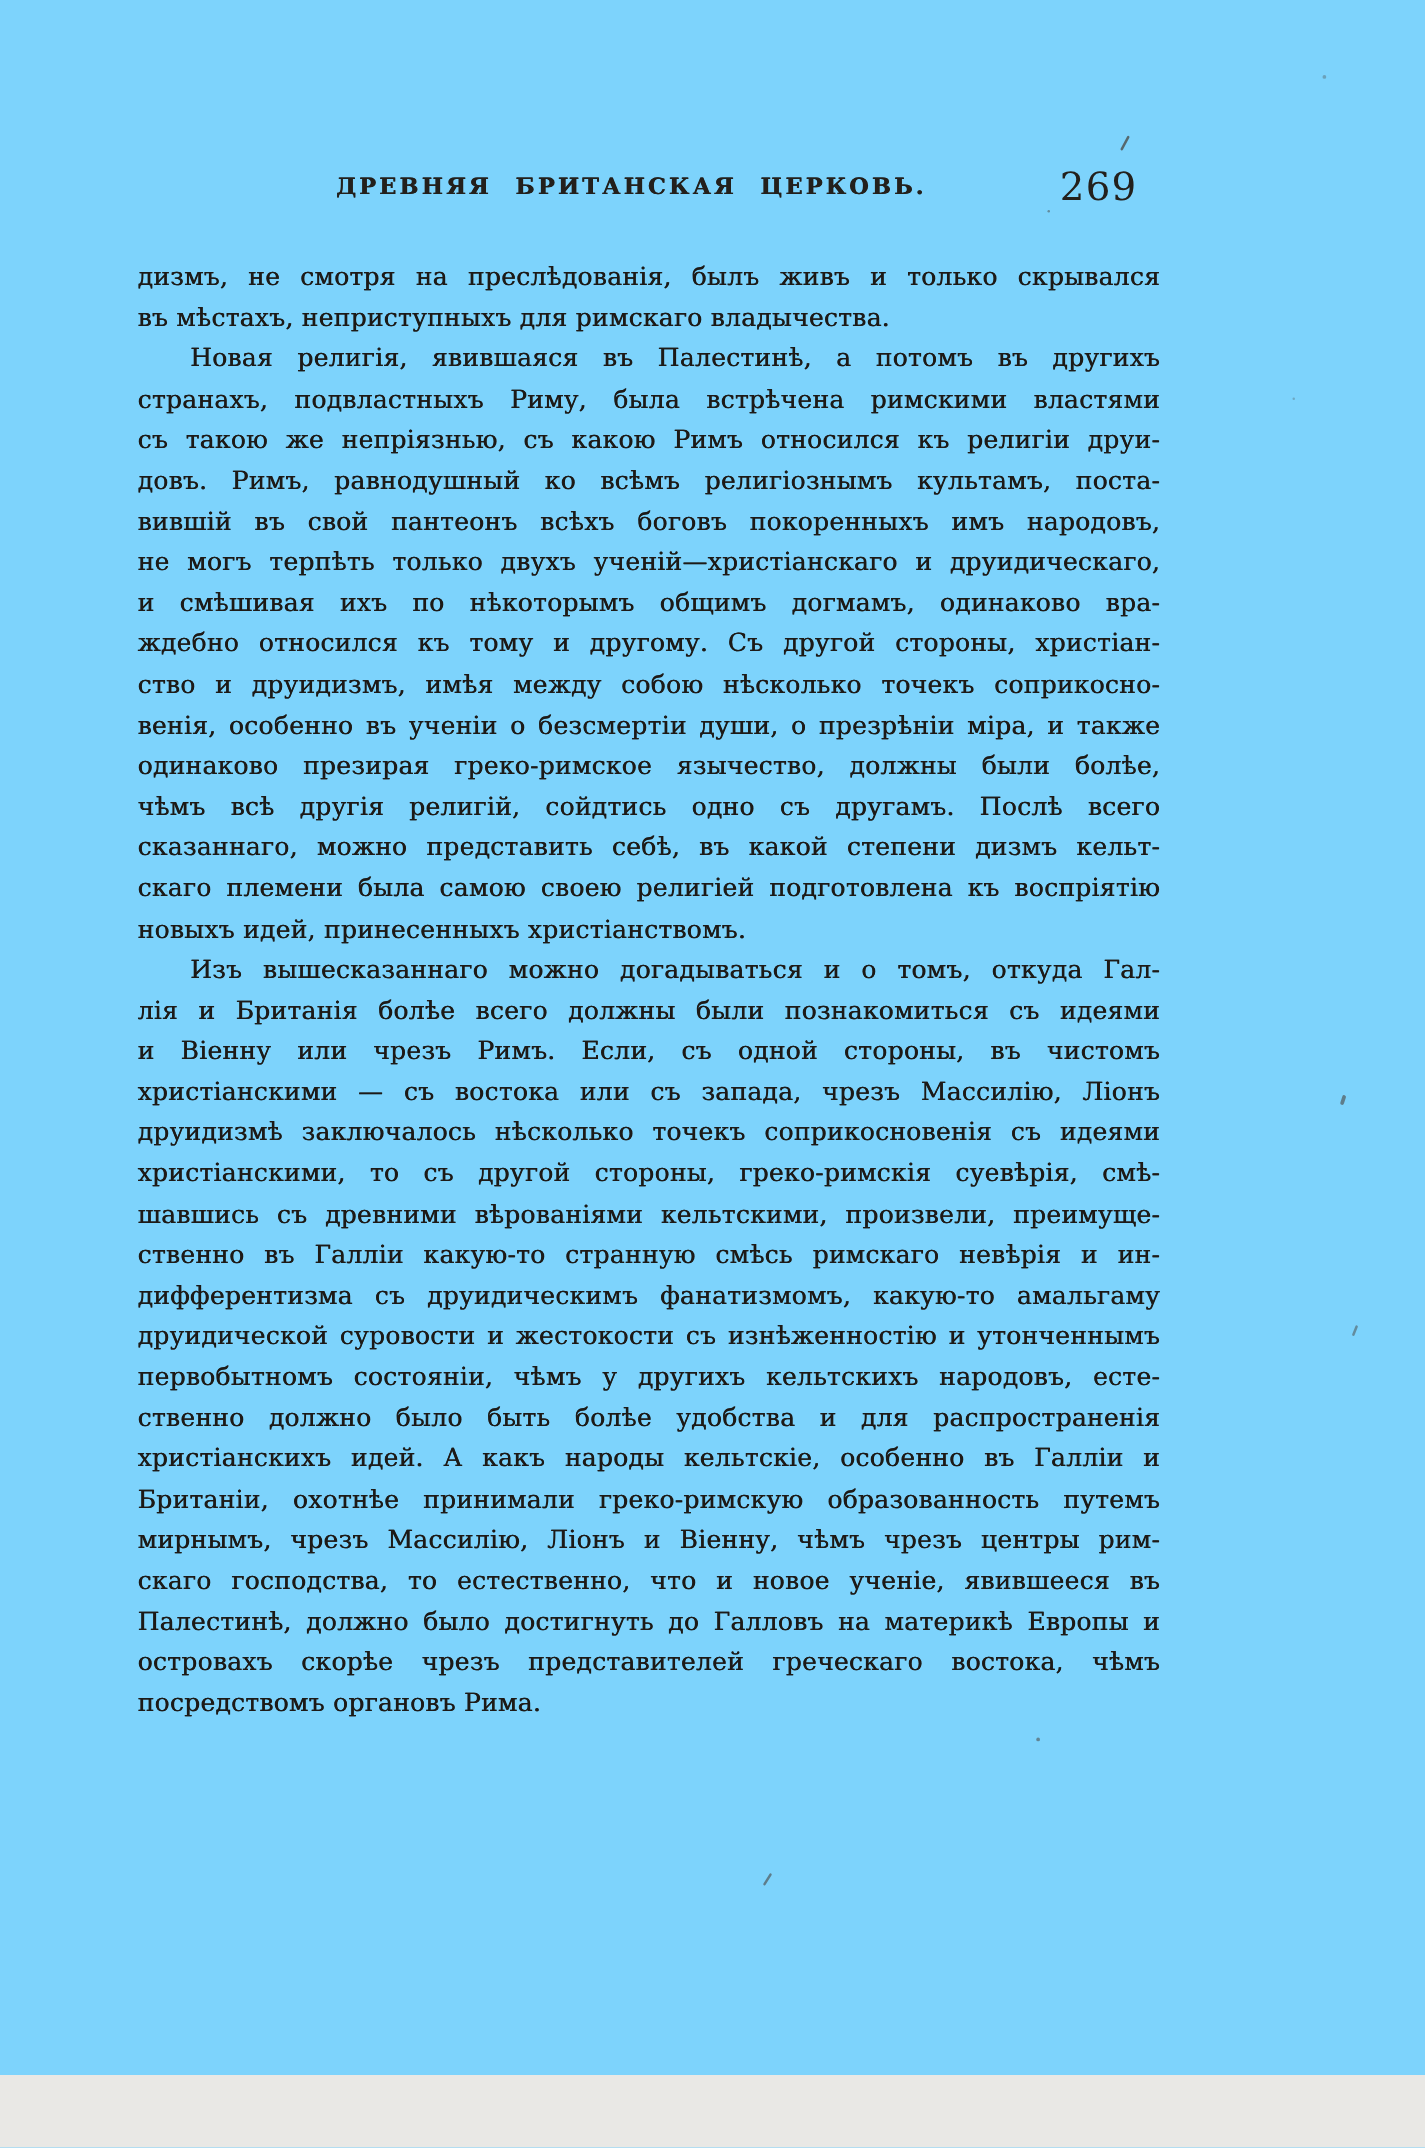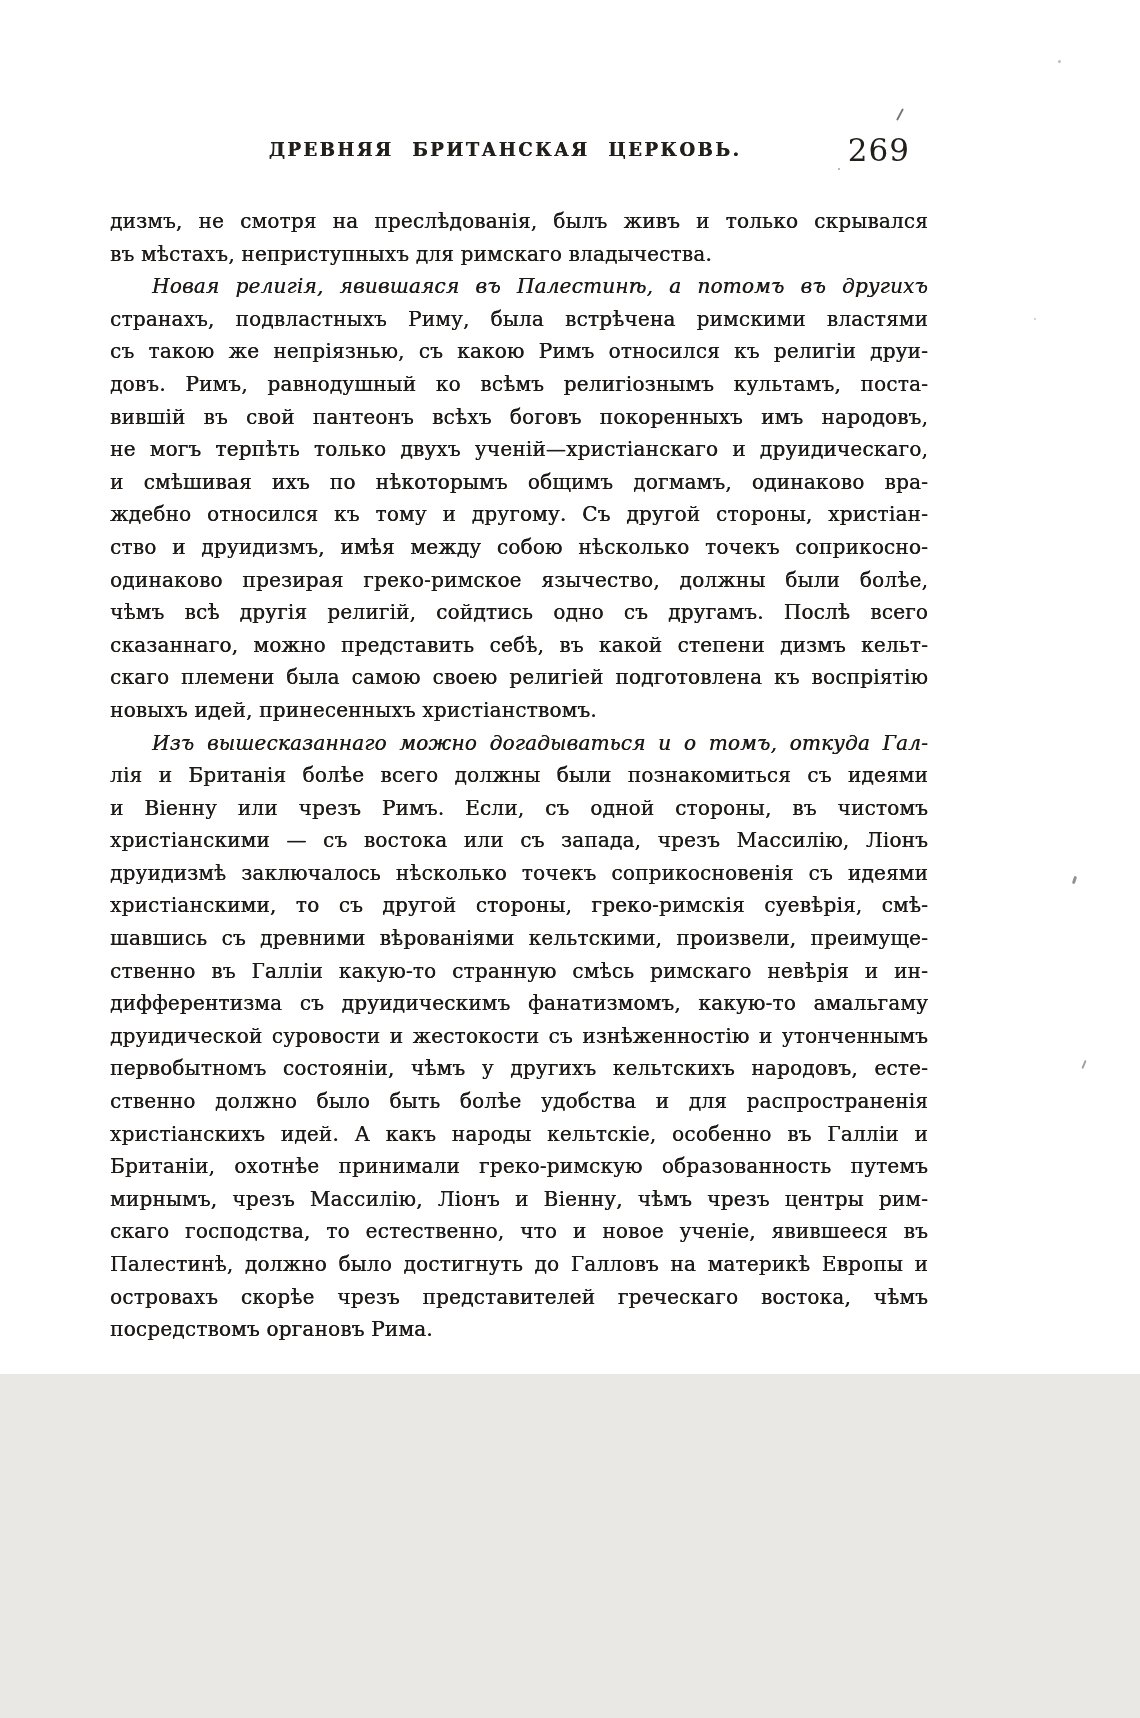--- a/index.html
+++ b/index.html
@@ -1,21 +1,21 @@
 <!DOCTYPE html>
 <html><head>
 <meta charset="utf-8">
 <style>
   html, body { margin: 0; padding: 0; background: #e9e8e5; }
   .page {
     position: relative;
     width: 1140px;
-    height: 1374px;
+    height: 1660px;
     margin: 0 auto;
-    background: #ffffff;
+    background: #7dd3fc;
     font-family: "DejaVu Serif", serif;
     color: #1d1a17;
     overflow: hidden;
   }
   .text-block {
     position: absolute;
     left: 96px;
     top: 136px;
     width: 818px;
   }
@@ -49,21 +49,21 @@
   }
   .line {
     font-size: 20px;
     line-height: 32.6px;
     letter-spacing: 0.2px;
     text-align: justify;
     text-align-last: justify;
     text-shadow: 0.35px 0 0 currentColor;
   }
   .line.last { text-align-last: left; }
-  .line.indent { text-indent: 42px; font-style: italic; }
+  .line.indent { text-indent: 42px; }
 
   
   .speck {
     position: absolute;
     background: #4a453f;
     border-radius: 1px;
   }
   .s1 { top: 108px; left: 899px; width: 2px; height: 13px; transform: rotate(28deg); opacity: .75; }
   .s2 { top: 60px;  left: 1058px; width: 3px; height: 3px; border-radius: 50%; opacity: .35; }
   .s3 { top: 876px; left: 1073px; width: 3px; height: 8px; border-radius: 2px; transform: rotate(18deg); opacity: .6; }
@@ -90,20 +90,21 @@
         <div class="paragraph">
           <div class="line indent">Новая религія, явившаяся въ Палестинѣ, а потомъ въ другихъ</div>
           <div class="line">странахъ, подвластныхъ Риму, была встрѣчена римскими властями</div>
           <div class="line">съ такою же непріязнью, съ какою Римъ относился къ религіи друи-</div>
           <div class="line">довъ. Римъ, равнодушный ко всѣмъ религіознымъ культамъ, поста-</div>
           <div class="line">вившій въ свой пантеонъ всѣхъ боговъ покоренныхъ имъ народовъ,</div>
           <div class="line">не могъ терпѣть только двухъ ученій—христіанскаго и друидическаго,</div>
           <div class="line">и смѣшивая ихъ по нѣкоторымъ общимъ догмамъ, одинаково вра-</div>
           <div class="line">ждебно относился къ тому и другому. Съ другой стороны, христіан-</div>
           <div class="line">ство и друидизмъ, имѣя между собою нѣсколько точекъ соприкосно-</div>
+          <div class="line">венія, особенно въ ученіи о безсмертіи души, о презрѣніи міра, и также</div>
           <div class="line">одинаково презирая греко-римское язычество, должны были болѣе,</div>
           <div class="line">чѣмъ всѣ другія религій, сойдтись одно съ другамъ. Послѣ всего</div>
           <div class="line">сказаннаго, можно представить себѣ, въ какой степени дизмъ кельт-</div>
           <div class="line">скаго племени была самою своею религіей подготовлена къ воспріятію</div>
           <div class="line last">новыхъ идей, принесенныхъ христіанствомъ.</div>
         </div>
         <div class="paragraph">
           <div class="line indent">Изъ вышесказаннаго можно догадываться и о томъ, откуда Гал-</div>
           <div class="line">лія и Британія болѣе всего должны были познакомиться съ идеями</div>
           <div class="line">и Віенну или чрезъ Римъ. Если, съ одной стороны, въ чистомъ</div>

